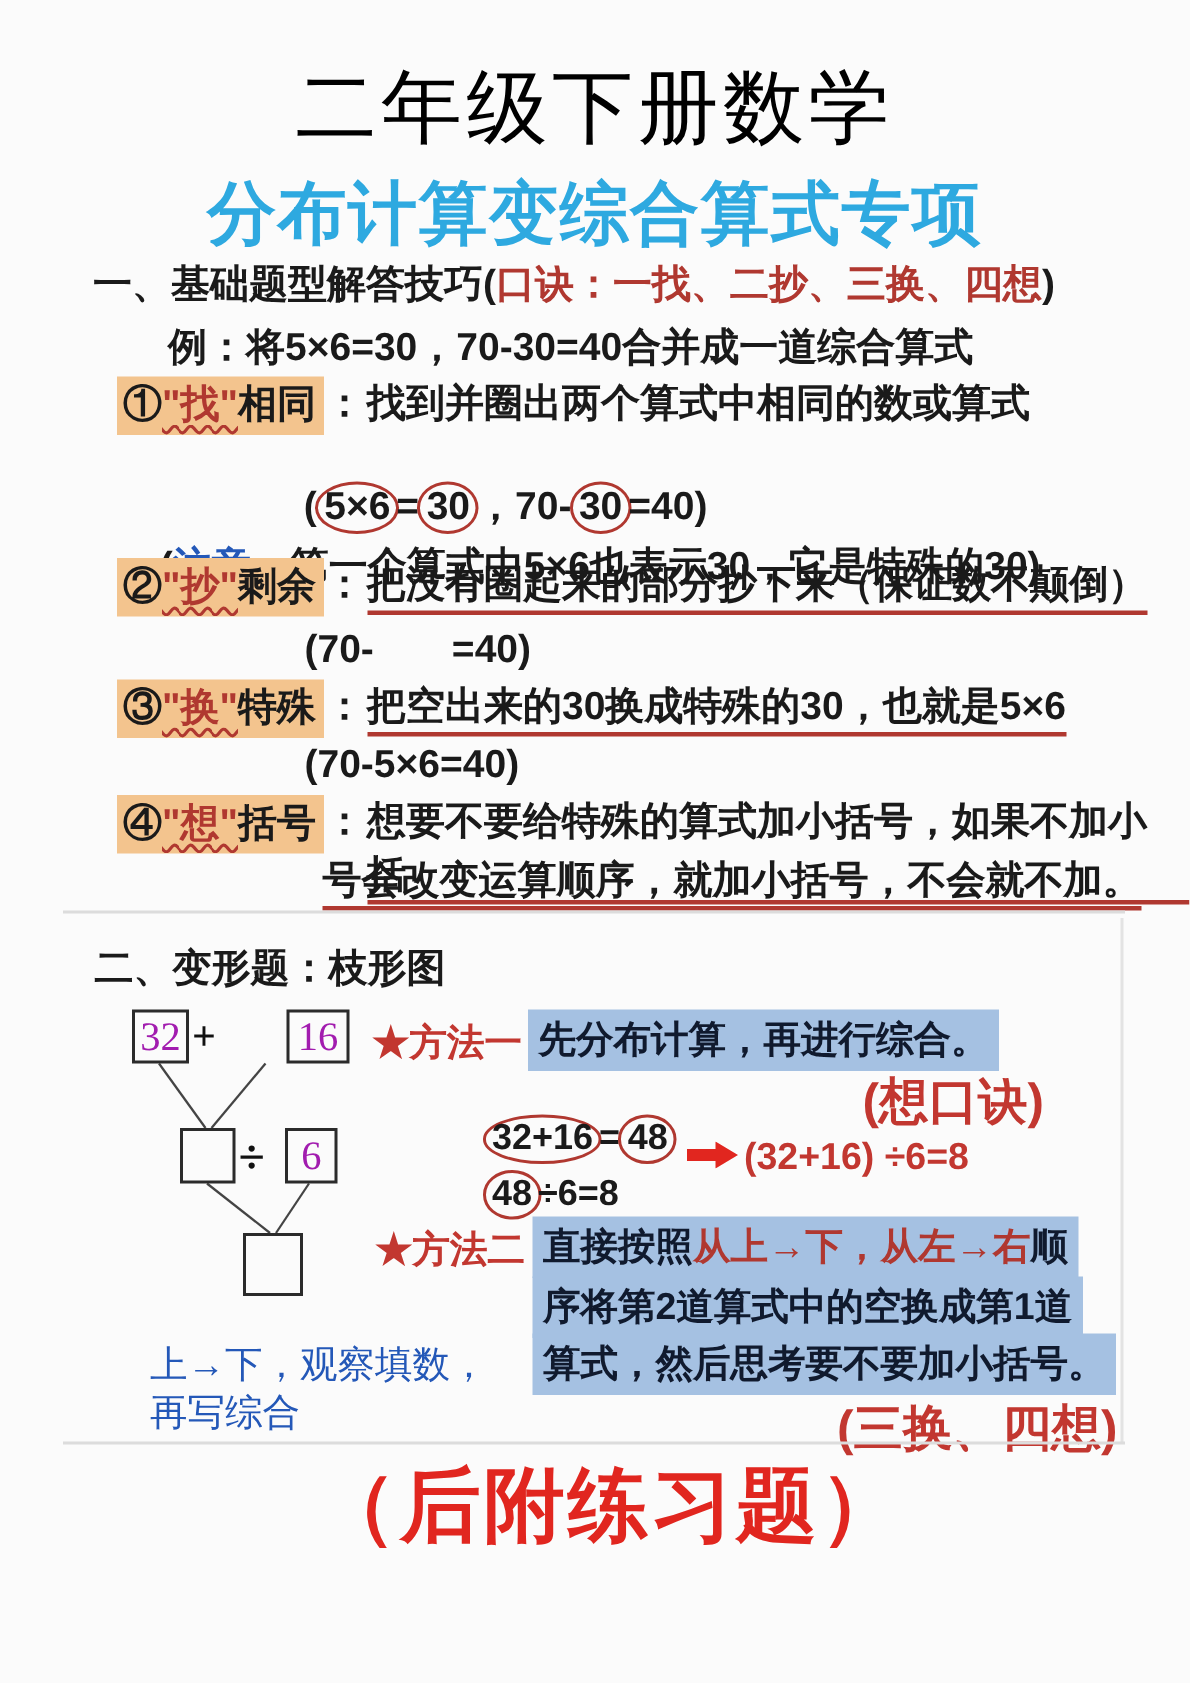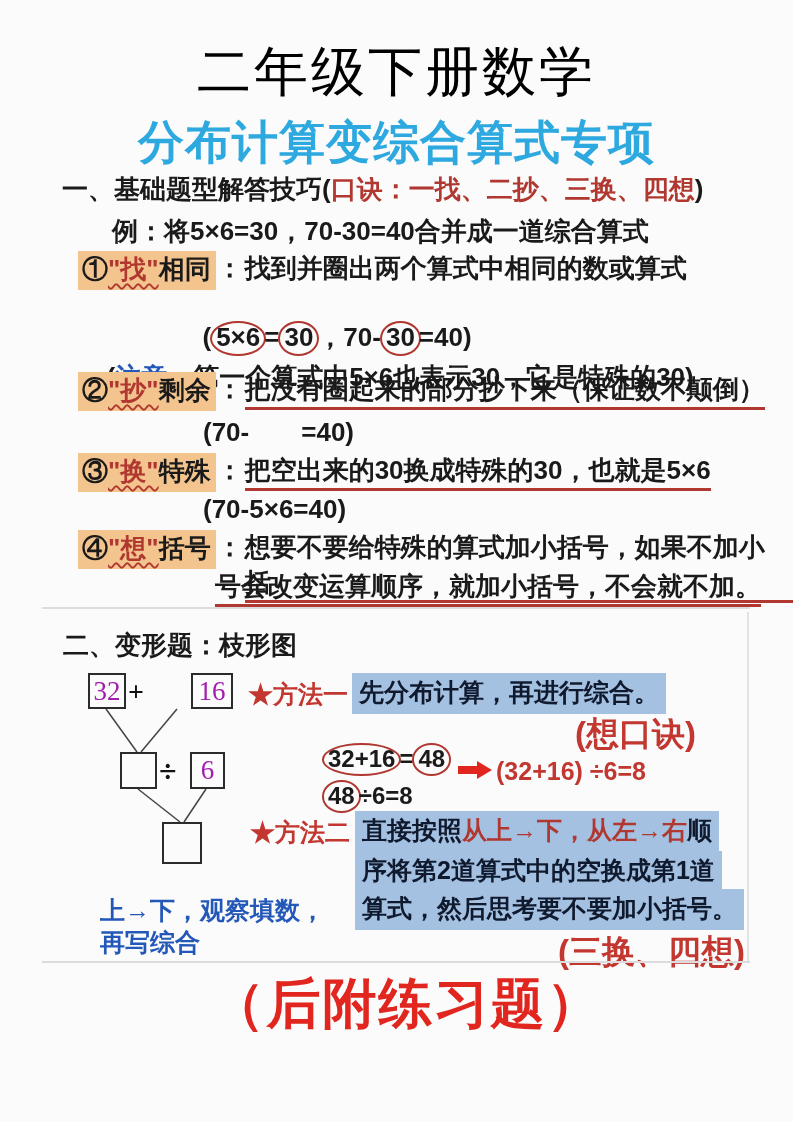--- a/index.html
+++ b/index.html
@@ -30,21 +30,21 @@
   .vr{width:2px;background:#e3e3e3;}
   
   .dbox{position:absolute;border:2px solid #2b2b2b;background:transparent;display:flex;align-items:center;justify-content:center;font-size:27px;font-family:"Liberation Serif","DejaVu Serif",serif;color:#a21caf;}
   .dop{position:absolute;font-size:28px;font-weight:bold;font-family:"Liberation Serif","DejaVu Serif",serif;color:#111;}
   
   .mlabel{font-size:25px;font-weight:bold;color:var(--c-method,#c23730);white-space:nowrap;}
   .bluebox{background:var(--c-bluehl,#a5c1e2);padding:3px 7px 5px;font-size:25px;font-weight:bold;color:#101a2e;white-space:nowrap;}
   .hint{font-size:33px;font-weight:bold;color:var(--c-method,#c23730);white-space:nowrap;}
   .eq{font-size:24px;font-weight:bold;white-space:nowrap;}
   .result{font-size:25px;font-weight:bold;color:var(--c-method,#c23730);white-space:nowrap;}
-  .bluenote{font-size:25px;font-weight:bold;color:var(--c-note,#2458b8);line-height:32px;white-space:nowrap;}
+  .bluenote{font-size:25px;font-weight:normal;color:var(--c-note,#2458b8);line-height:32px;white-space:nowrap;}
   .footer{top:968px;left:10px;width:100%;text-align:center;font-size:54px;font-weight:bold;color:var(--c-bright,#e1261f);letter-spacing:2px;}
 </style>
 </head>
 <body>
 
 <div class="abs title serif">二年级下册数学</div>
 <div class="abs subtitle">分布计算变综合算式专项</div>
 
 <div class="abs h1">
   <span>一、基础题型解答技巧(</span><span class="red">口诀：一找、二抄、三换、四想</span><span>)</span>

